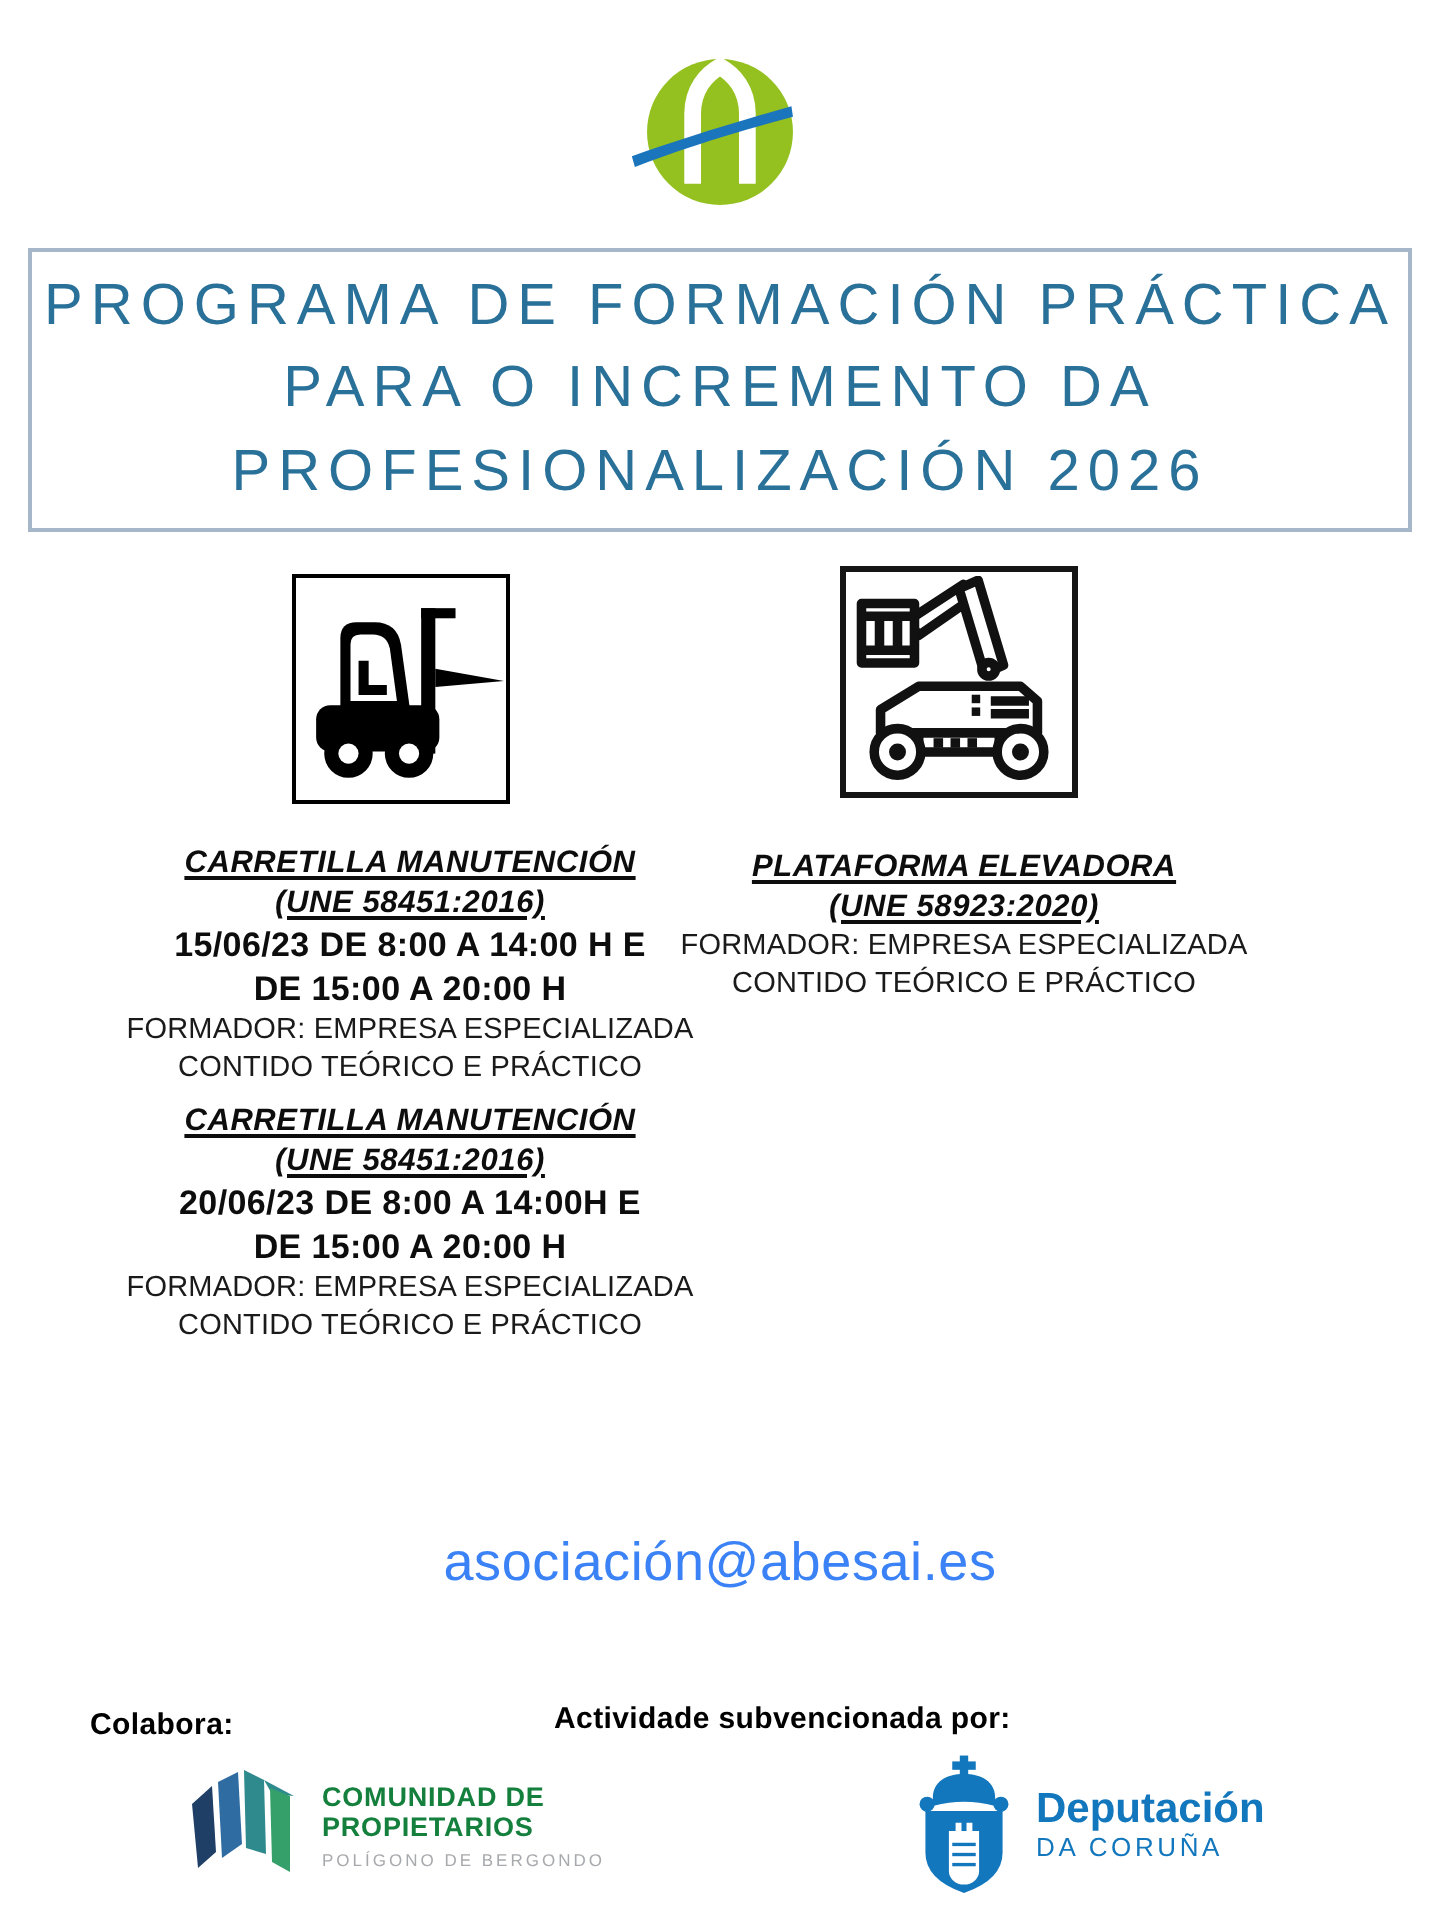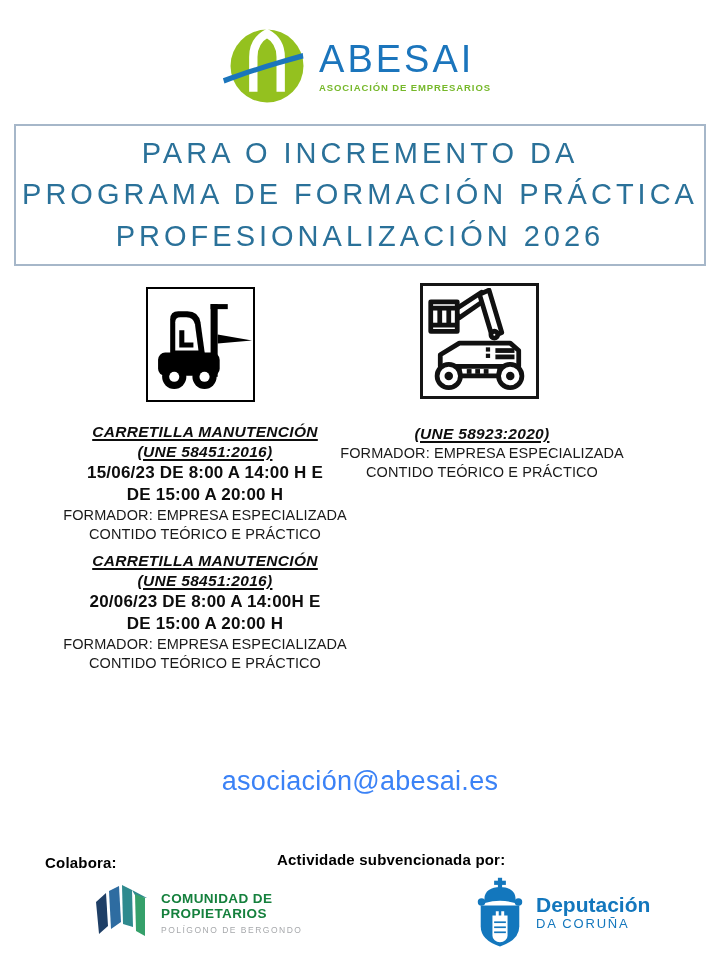--- a/index.html
+++ b/index.html
@@ -37,46 +37,42 @@
   
   .email{position:absolute;top:766px;left:0;width:100%;text-align:center;font-size:27px;letter-spacing:0.3px;color:#3b82f6;}
 
   
   .colabora-label{position:absolute;left:45px;top:854px;font-size:15px;font-weight:bold;letter-spacing:0.2px;}
   .funding-label{position:absolute;left:277px;top:851px;font-size:15px;font-weight:bold;letter-spacing:0.2px;}
   .community-logo{position:absolute;left:95px;top:883px;display:flex;gap:8px;align-items:flex-start;}
   .community-text{margin-top:9px;}
   .community-line{font-size:13.5px;font-weight:bold;color:#15803d;letter-spacing:0.4px;line-height:1.1;}
   .community-sub{font-size:8.5px;color:#a7a9ac;letter-spacing:1.5px;margin-top:3px;}
-  .deputacion-logo{position:absolute;left:474px;top:876px;display:flex;gap:10px;align-items:center;}
+  .deputacion-logo{position:absolute;left:456px;top:876px;display:flex;gap:10px;align-items:center;}
   .deputacion-name{font-size:21px;font-weight:bold;color:#1377bd;line-height:1.05;}
   .deputacion-sub{font-size:13px;color:#1377bd;letter-spacing:1.8px;line-height:1.15;margin-top:1px;}
 </style>
 </head>
 <body>
 
 <div class="page">
 
   <div class="logo">
     <div class="logo-mark">
       <svg width="76" height="76" viewBox="0 0 100 100">
         <circle cx="50" cy="50" r="48" fill="#94c11f"></circle>
         <path d="M32,84 V38 C32,22 41,12 50,7 C59,12 68,22 68,38 V84" fill="none" stroke="#ffffff" stroke-width="11"></path>
         <path d="M-8,66 C20,56 55,45 97,33 L98,40 C60,50 22,62 -6,73 Z" fill="#1b75bc"></path>
       </svg>
     </div>
-    <div class="logo-text">
-      <div class="logo-name">ABESAI</div>
-      <div class="logo-tagline">ASOCIACIÓN DE EMPRESARIOS</div>
-    </div>
   </div>
 
   <div class="title-box">
+    <div class="title-line">PROGRAMA DE FORMACIÓN PRÁCTICA</div>
     <div class="title-line">PARA O INCREMENTO DA</div>
-    <div class="title-line">PROGRAMA DE FORMACIÓN PRÁCTICA</div>
     <div class="title-line">PROFESIONALIZACIÓN 2026</div>
   </div>
 
   <div class="icon-box icon-box-left">
     <svg viewBox="0 0 100 100">
       <g fill="#000">
         <path d="M19,61 V24 Q19,16 27,16 H36 Q47,16 49,27 L54,63 Z"></path>
         <rect x="59" y="9" width="7" height="72"></rect>
         <rect x="59" y="9" width="17" height="5"></rect>
         <polygon points="66,39 100,45 66,48"></polygon>
@@ -124,20 +120,21 @@
   <div class="course c1">
     <div class="course-title">CARRETILLA MANUTENCIÓN</div>
     <div class="course-standard">(UNE 58451:2016)</div>
     <div class="course-date">15/06/23 DE 8:00 A 14:00 H E</div>
     <div class="course-date">DE 15:00 A 20:00 H</div>
     <div class="course-note">FORMADOR: EMPRESA ESPECIALIZADA</div>
     <div class="course-note">CONTIDO TEÓRICO E PRÁCTICO</div>
   </div>
 
   <div class="course c2">
+    <div class="course-title">PLATAFORMA ELEVADORA</div>
     <div class="course-standard">(UNE 58923:2020)</div>
     <div class="course-note">FORMADOR: EMPRESA ESPECIALIZADA</div>
     <div class="course-note">CONTIDO TEÓRICO E PRÁCTICO</div>
   </div>
 
   <div class="course c3">
     <div class="course-title">CARRETILLA MANUTENCIÓN</div>
     <div class="course-standard">(UNE 58451:2016)</div>
     <div class="course-date">20/06/23 DE 8:00 A 14:00H E</div>
     <div class="course-date">DE 15:00 A 20:00 H</div>

